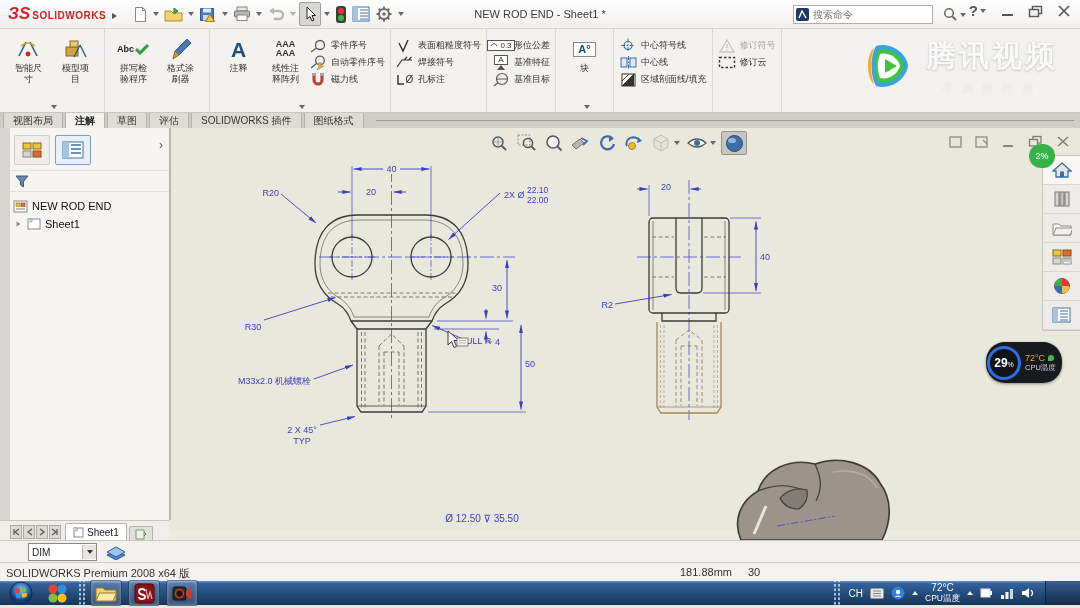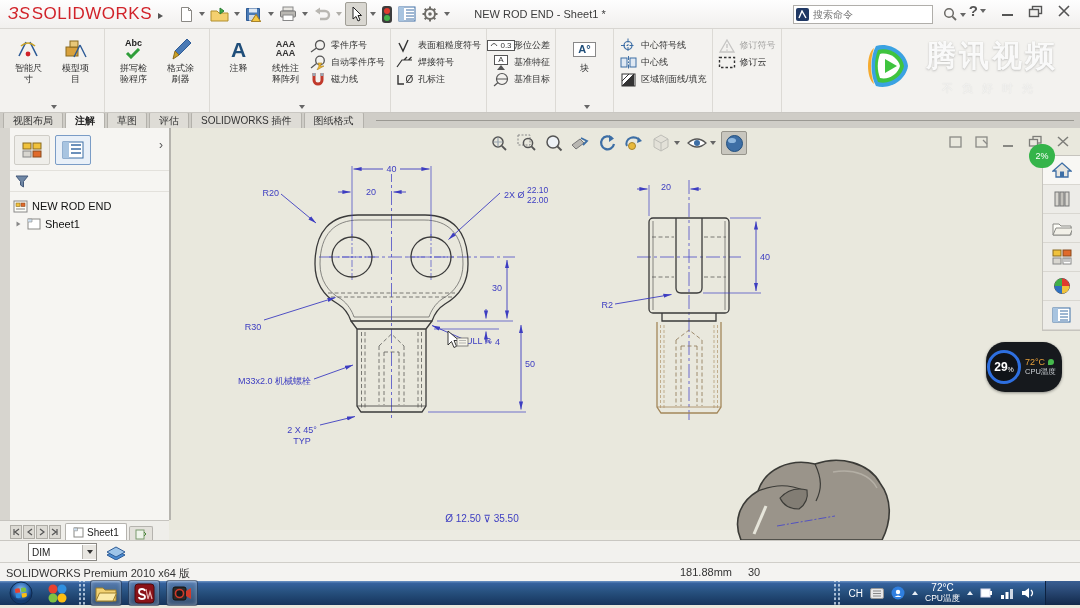--- a/index.html
+++ b/index.html
@@ -4,22 +4,22 @@
 <style>
   html,body{margin:0;padding:0}
   body{width:1080px;height:608px;position:relative;overflow:hidden;
        font-family:"Liberation Sans","DejaVu Sans",sans-serif;background:#e9e8dd;
        -webkit-font-smoothing:antialiased}
   
   .titlebar{position:absolute;top:0;left:0;right:0;height:28px;
     background:linear-gradient(#fefefe,#f1f0ee);border-bottom:1px solid #d8d6d2;
     display:flex;align-items:center;z-index:30}
   .logo{display:flex;align-items:baseline;margin-left:8px;white-space:nowrap}
-  .logo .mark{color:#d12229;font-size:17px;font-weight:normal;font-style:italic;margin-right:2px}
-  .logo .word{color:#d12229;font-size:17px;font-weight:normal;letter-spacing:.5px}
+  .logo .mark{color:#d12229;font-size:17px;font-weight:bold;font-style:italic;margin-right:2px}
+  .logo .word{color:#d12229;font-size:10px;font-weight:bold;letter-spacing:.5px}
   .qat{display:flex;align-items:center;margin-left:14px;gap:1px}
   .qat .ic{height:22px;display:flex;align-items:center;justify-content:center;padding:0 2px}
   .qat .pressed{background:#d9d7d1;border:1px solid #a09e96;border-radius:2px}
   .tri-down{width:0;height:0;border-left:3px solid transparent;border-right:3px solid transparent;
     border-top:4px solid #666;display:inline-block;margin:0 2px}
   .tri-right{width:0;height:0;border-top:3.5px solid transparent;border-bottom:3.5px solid transparent;
     border-left:5px solid #555;display:inline-block}
   .tri-up-w{width:0;height:0;border-left:3px solid transparent;border-right:3px solid transparent;
     border-bottom:4px solid #e8eef5;display:inline-block}
   .win-title{position:absolute;left:300px;right:300px;text-align:center;font-size:11px;color:#3c3c3c;pointer-events:none}
@@ -70,21 +70,21 @@
   .hudbtn{width:24px;height:22px;display:flex;align-items:center;justify-content:center;border-radius:2px}
   .hudbtn.pressed{background:#c8c6be;border:1px solid #96948b}
   .hud .mini-caret{margin-left:-2px}
   .winctrl{position:absolute;top:7px;right:10px;display:flex;gap:13px;align-items:center;z-index:6}
   .taskpane{position:absolute;top:27px;right:0;width:37px;display:flex;flex-direction:column;
     background:#edece8;border:1px solid #c6c4be;border-right:none;z-index:6}
   .tpbtn{height:28px;border-bottom:1px solid #d9d7d1;display:flex;align-items:center;justify-content:center}
   .tp-badge{position:absolute;top:-12px;left:-14px;width:26px;height:24px;background:#35b44a;
     border-radius:12px;color:#fff;font-size:9px;display:flex;align-items:center;justify-content:center;z-index:7}
   
-  .cpu{position:absolute;left:986px;top:342px;width:76px;height:50px;z-index:40;
+  .cpu{position:absolute;left:986px;top:342px;width:76px;height:41px;z-index:40;
     background:#16191d;border-radius:19px;display:flex;align-items:center;box-shadow:0 1px 3px rgba(0,0,0,.4)}
   .cpu .ring{width:34px;height:34px;margin-left:1px;border-radius:50%;border:3px solid #2e6fe0;
     background:#101318;color:#fff;display:flex;align-items:center;justify-content:center;
     font-size:12px;font-weight:bold;box-sizing:border-box}
   .cpu .ring .pct{font-size:7px;font-weight:normal;margin-top:4px}
   .cpu .info{display:flex;flex-direction:column;margin-left:4px;line-height:10px}
   .cpu .t{color:#e8a13c;font-size:9px;display:flex;align-items:center;gap:3px}
   .cpu .leaf{width:6px;height:6px;background:#46b94d;border-radius:50% 50% 50% 0}
   .cpu .lab{color:#cfd3d8;font-size:7.5px}
   
@@ -276,21 +276,21 @@
             <rect x="3" y="10" width="12" height="9" fill="#d8a13c" stroke="#8a6a1e"></rect>
             <rect x="7" y="4" width="8" height="6" fill="#e8c878" stroke="#8a6a1e"></rect>
             <path d="M17,8 L23,20 M17,8 L11,20" stroke="#2d5b96" stroke-width="1.4"></path>
           </svg>
       </span>
       <span class="lbl">模型项目</span>
     </div>
   </div>
   <div class="rgroup">
     <div class="bigbtn">
-      <span class="bic" style="flex-direction:column;line-height:9px">
+      <span class="bic" style="flex-direction:row;line-height:9px">
         <span style="font-size:9px;font-weight:bold;color:#222">Abc</span>
         <svg width="16" height="11">
             <path d="M2,5 L6,9 L14,1" stroke="#2f9e3a" stroke-width="3" fill="none"></path>
           </svg>
       </span>
       <span class="lbl">拼写检验程序</span>
     </div>
     <div class="bigbtn">
       <span class="bic">
         <svg width="24" height="24">
@@ -903,21 +903,21 @@
   </div>
   <span style="margin-left:8px;display:flex">
     <svg width="22" height="15">
         <path d="M2,10 L11,5 L20,10 L11,15 Z" fill="#4a8ad0" stroke="#2d5b96"></path>
         <path d="M2,7 L11,2 L20,7 L11,12 Z" fill="#9ec4e8" stroke="#2d5b96"></path>
       </svg>
   </span>
 </div>
 
 <div class="statusbar">
-  <span class="sleft">SOLIDWORKS Premium 2010 x64 版</span>
+  <span class="sleft">SOLIDWORKS Premium 2008 x64 版</span>
   <span class="smid">181.88mm</span>
   <span class="smid2">30</span>
 </div>
 
 <div class="taskbar">
   <span class="tb-ic" style="margin-left:6px">
     <svg width="24" height="24">
         <defs>
           <radialGradient id="orb" cx="50%" cy="35%">
             <stop offset="0%" stop-color="#8fc0ee"></stop>

